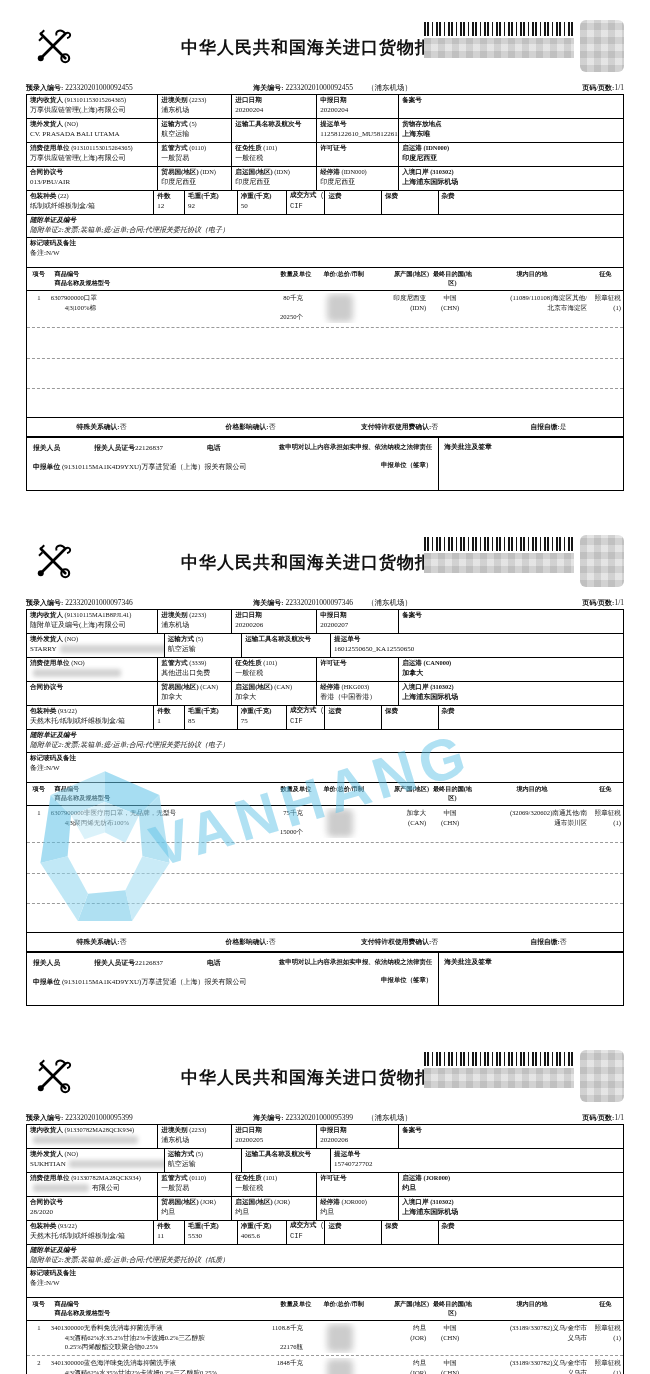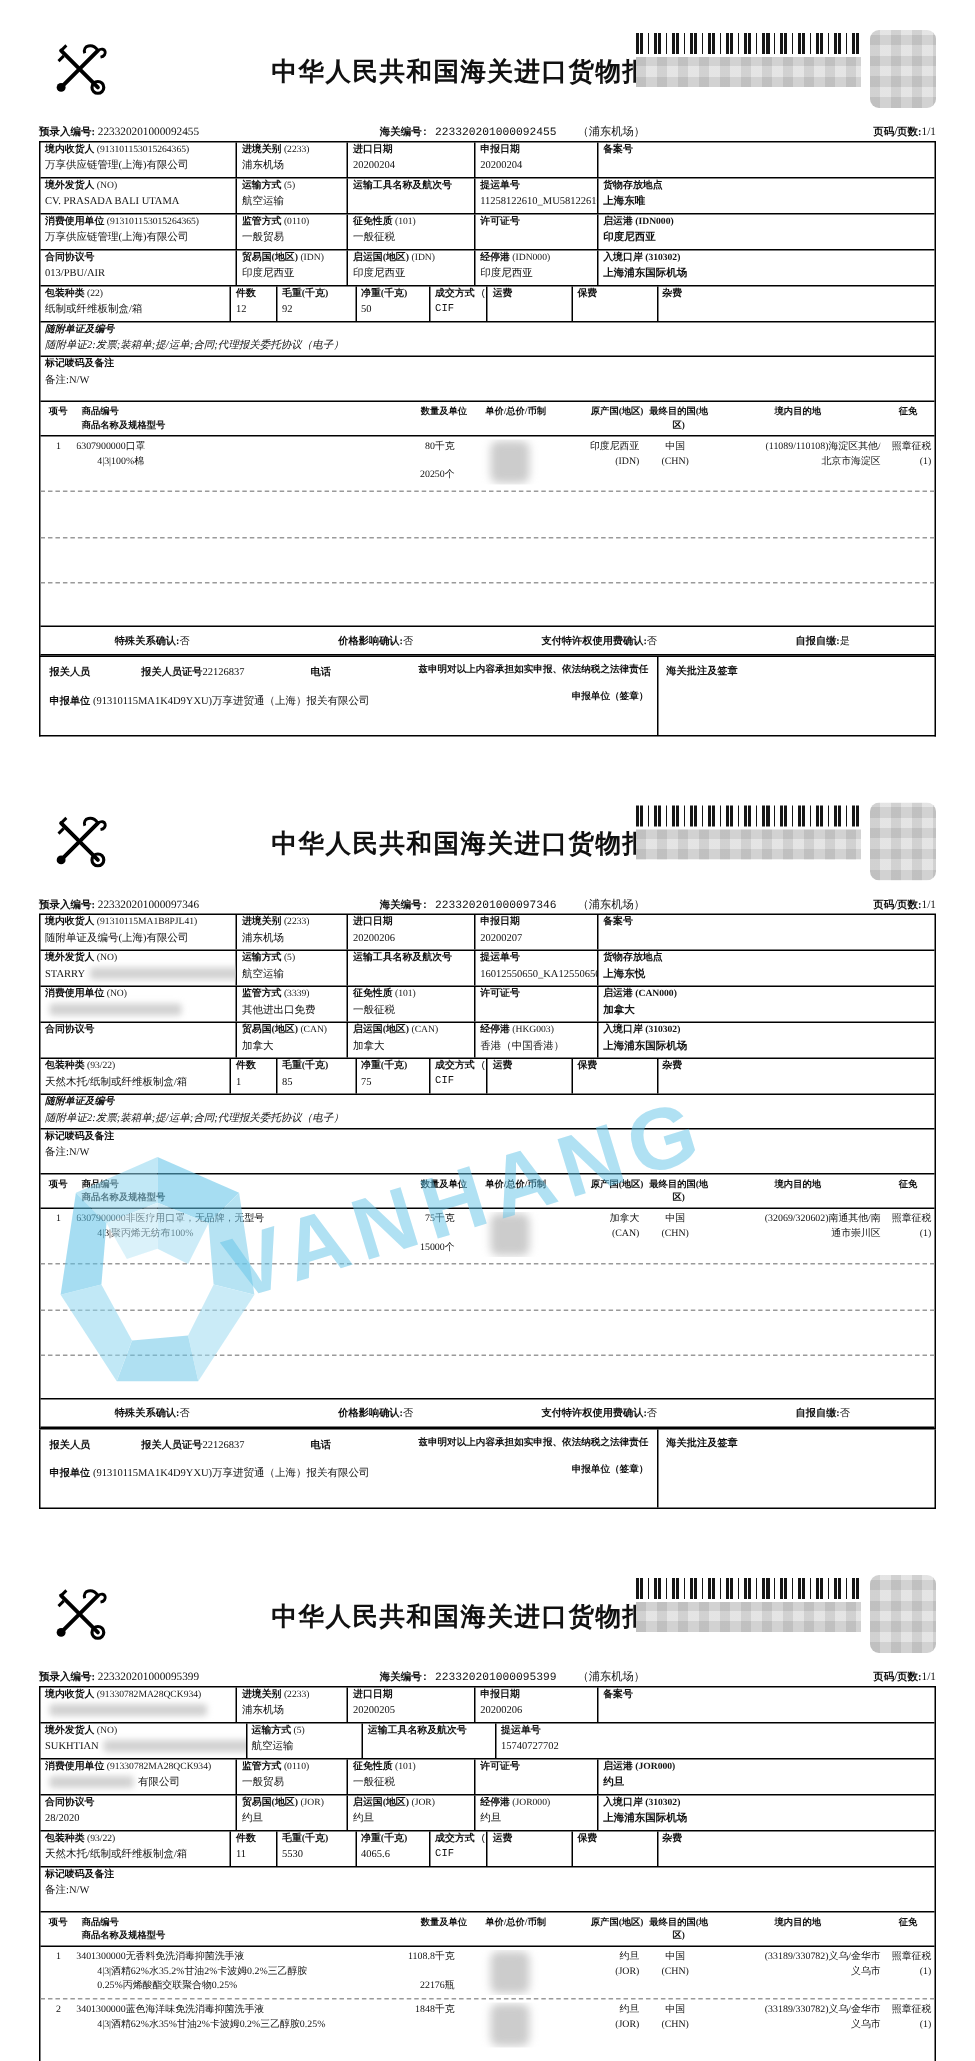--- a/index.html
+++ b/index.html
@@ -13,21 +13,21 @@
   .form-title{position:absolute;left:0;right:0;top:16px;text-align:center;font-size:17px;font-weight:bold;letter-spacing:1px;font-family:"Liberation Serif","DejaVu Serif",serif;}
   .codes{position:absolute;right:0;top:0;width:200px;height:58px;}
   .barcode{position:absolute;left:0;top:2px;width:150px;height:14px;background:repeating-linear-gradient(90deg,#161616 0 2px,#fff 2px 3px,#161616 3px 5px,#fff 5px 8px,#161616 8px 9px,#fff 9px 12px);}
   .mosaic{background-image:repeating-linear-gradient(90deg,rgba(0,0,0,.10) 0 7px,rgba(0,0,0,.02) 7px 14px),repeating-linear-gradient(0deg,#d6d6d6 0 7px,#e9e9e9 7px 14px);}
   .mosaic-strip{position:absolute;left:0;top:18px;width:150px;height:20px;}
   .mosaic-sq{position:absolute;right:0;top:0;width:44px;height:52px;border-radius:6px;}
   
   .meta{display:flex;align-items:flex-end;font-size:7.5px;height:15px;margin-bottom:1px;}
   .meta b{font-size:7px;}
   .meta .m1{width:38%;}
-  .meta .m2{flex:1;font-family:Liberation Mono, monospace;}
+  .meta .m2{flex:1;}
   .meta .m3{text-align:right;}
   .meta .portnote{margin-left:14px;}
   
   .tbl{border:1.6px solid #000;}
   .grid-row{display:flex;border-bottom:1px solid #000;}
   .grid-row:last-child{border-bottom:none;}
   .cell{min-height:21px;padding:1px 2px 1px 3px;border-right:1px solid #000;overflow:hidden;}
   .cell:last-child{border-right:none;}
   .lbl{font-size:6.4px;line-height:8px;white-space:nowrap;}
   .lbl b{font-size:6.6px;}
@@ -428,24 +428,20 @@
             <div class="val">航空运输</div>
           </div>
         <div class="cell c3">
             <div class="lbl"><b>运输工具名称及航次号</b></div>
             <div class="val"></div>
           </div>
         <div class="cell c4">
             <div class="lbl"><b>提运单号</b></div>
             <div class="val">16012550650_KA12550650</div>
           </div>
-        <div class="cell c5">
-            <div class="lbl"><b>货物存放地点</b></div>
-            <div class="val">上海东悦</div>
-          </div>
       </div>
 
       <div class="grid-row">
         <div class="cell c1">
             <div class="lbl"><b>消费使用单位</b> <span>(NO)</span></div>
             <div class="val"><span class="redact" style="width: 88px;"></span></div>
           </div>
         <div class="cell c2">
             <div class="lbl"><b>监管方式</b> <span>(3339)</span></div>
             <div class="val">其他进出口免费</div>
@@ -767,20 +763,26 @@
         <div class="cell p7">
             <div class="lbl"><b>保费</b></div>
             <div class="val"></div>
           </div>
         <div class="cell p8">
             <div class="lbl"><b>杂费</b></div>
             <div class="val"></div>
           </div>
       </div>
 
+      <div class="grid-row docs-row">
+        <div class="cell wide">
+            <div class="lbl"><b>随附单证及编号</b></div>
+            <div class="val">随附单证2:发票;装箱单;提/运单;合同;代理报关委托协议（纸质）</div>
+          </div>
+      </div>
 
       <div class="grid-row marks-row">
         <div class="cell wide">
             <div class="lbl"><b>标记唛码及备注</b></div>
             <div class="val">备注:N/W</div>
           </div>
       </div>
 
       <div class="items-head">
         <span class="ih1">项号</span>

